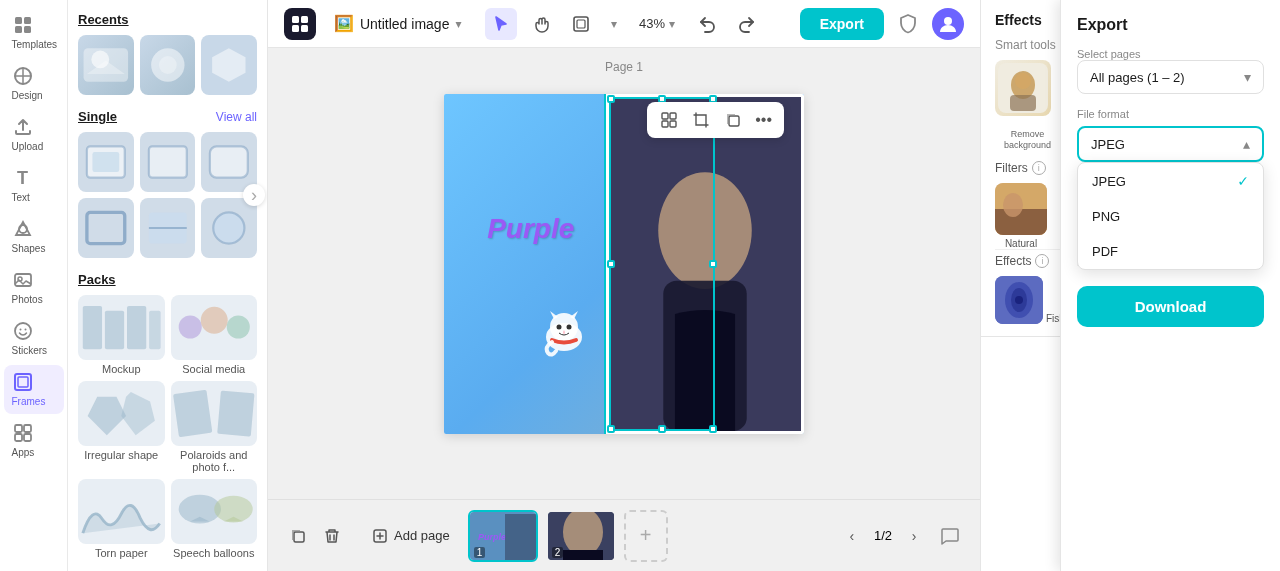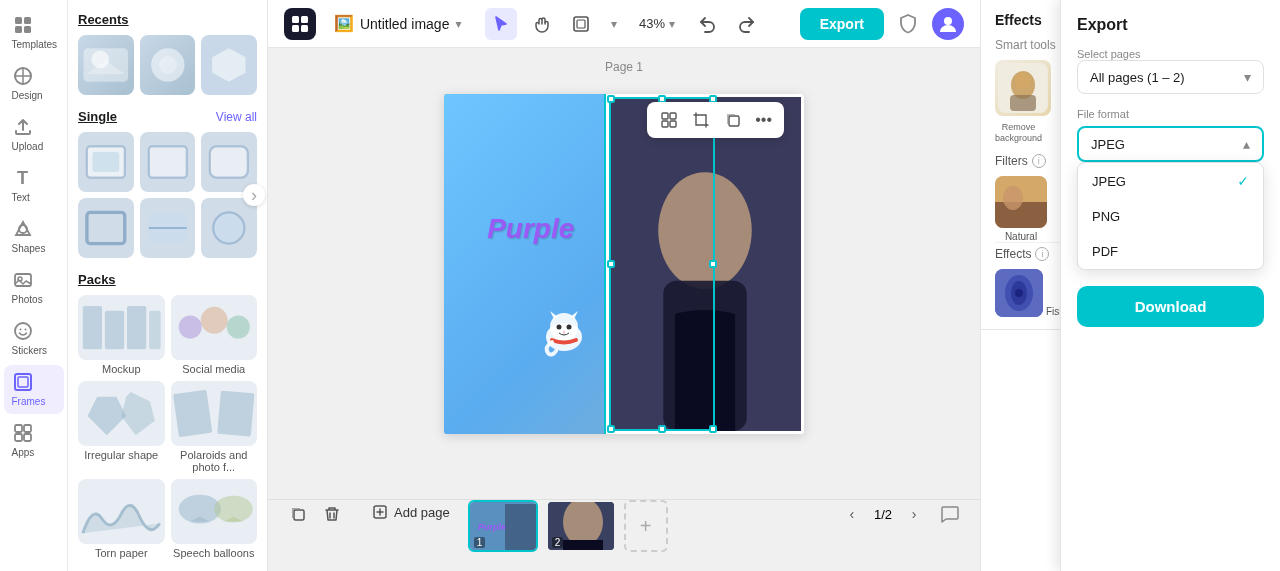--- a/index.html
+++ b/index.html
@@ -288,21 +288,21 @@
       font-size: 16px; color: #555; cursor: pointer;
       padding: 0 4px;
     }
 
     
     .bottom-bar {
       height: 72px;
       background: #f0f0f0;
       border-top: 1px solid #e0e0e0;
       display: flex;
-      align-items: flex-start;
+      align-items: center;
       padding: 0 16px;
       gap: 8px;
       position: relative;
     }
     .bottom-actions {
       display: flex; align-items: center; gap: 6px; margin-right: 8px;
     }
     .bottom-action-btn {
       width: 28px; height: 28px;
       border-radius: 6px;
@@ -382,21 +382,21 @@
       padding: 12px 14px;
       border-bottom: 1px solid #e5e5e5;
     }
     .panel-title { font-size: 14px; font-weight: 600; color: #1a1a1a; margin-bottom: 10px; }
     .smart-tools-label { font-size: 12px; color: #888; margin-bottom: 8px; }
 
     .effects-row {
       display: flex; gap: 8px; align-items: flex-start;
     }
     .effect-item {
-      display: flex; flex-direction: column; align-items: flex-start; gap: 4px;
+      display: flex; flex-direction: column; align-items: flex-end; gap: 11px;
       cursor: pointer;
     }
 
     .filters-row {
       margin-top: 10px;
     }
     .filters-title {
       display: flex; align-items: center; gap: 4px;
       font-size: 12px; color: #555; margin-bottom: 8px;
     }

